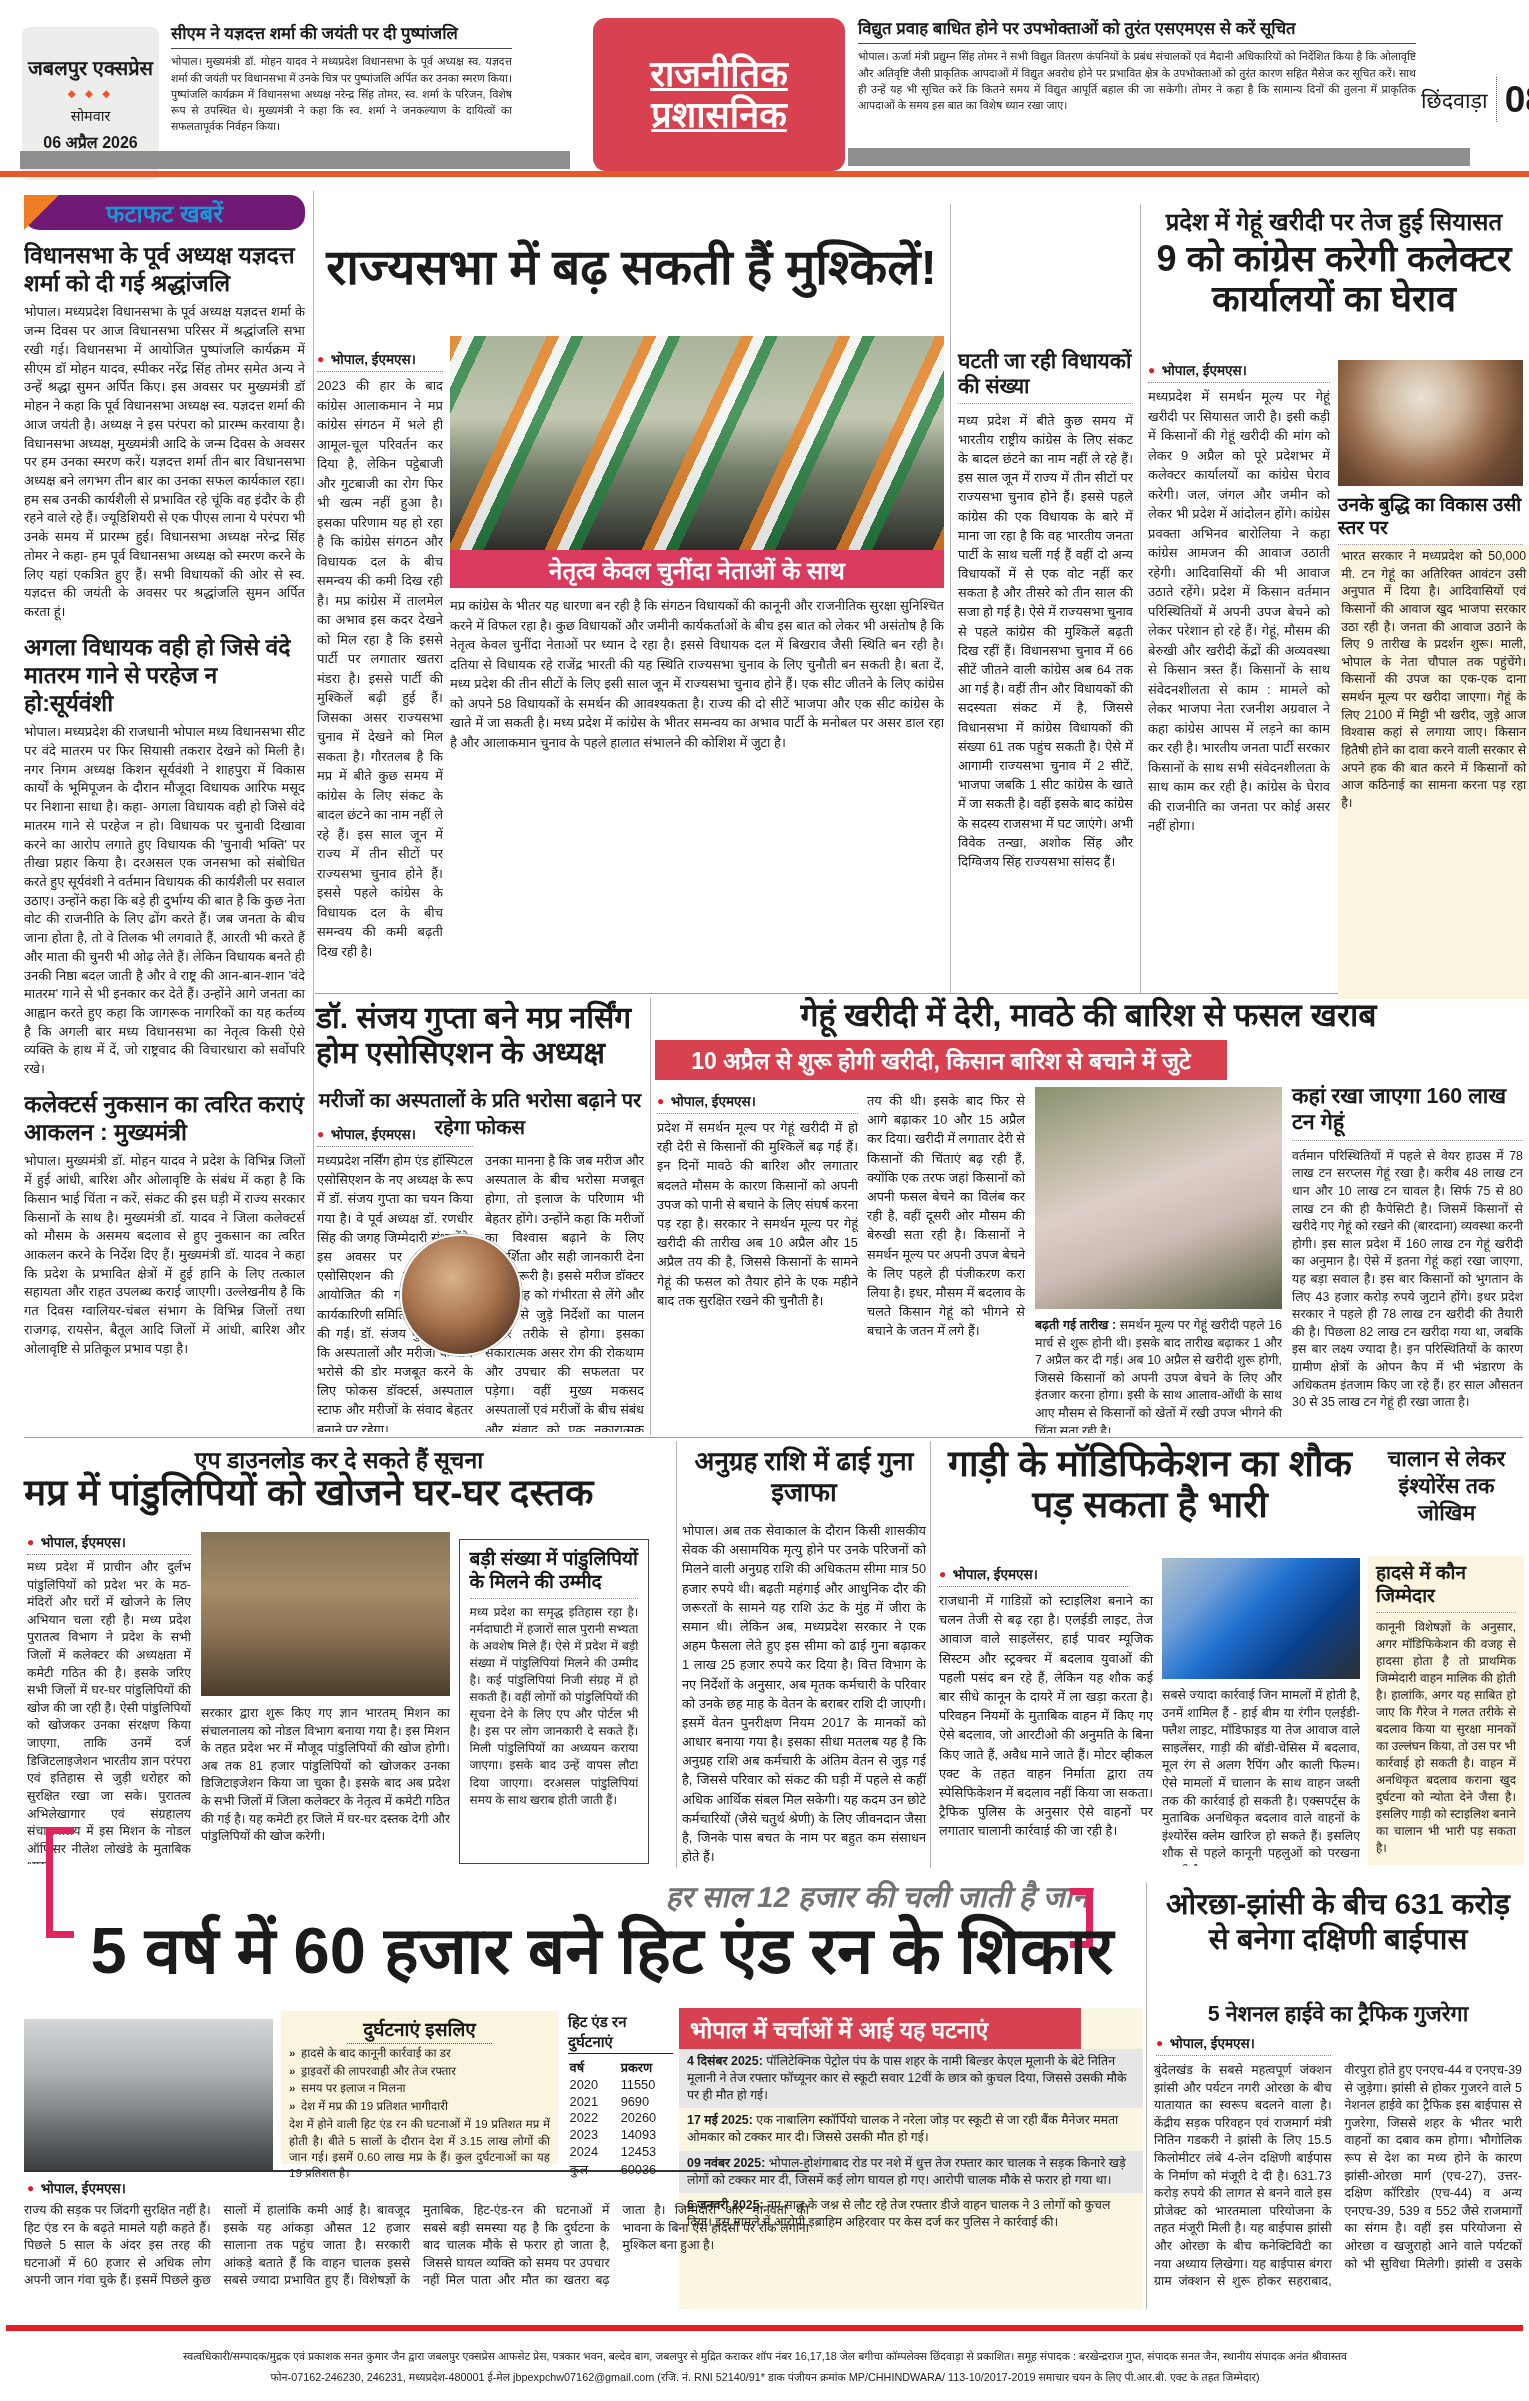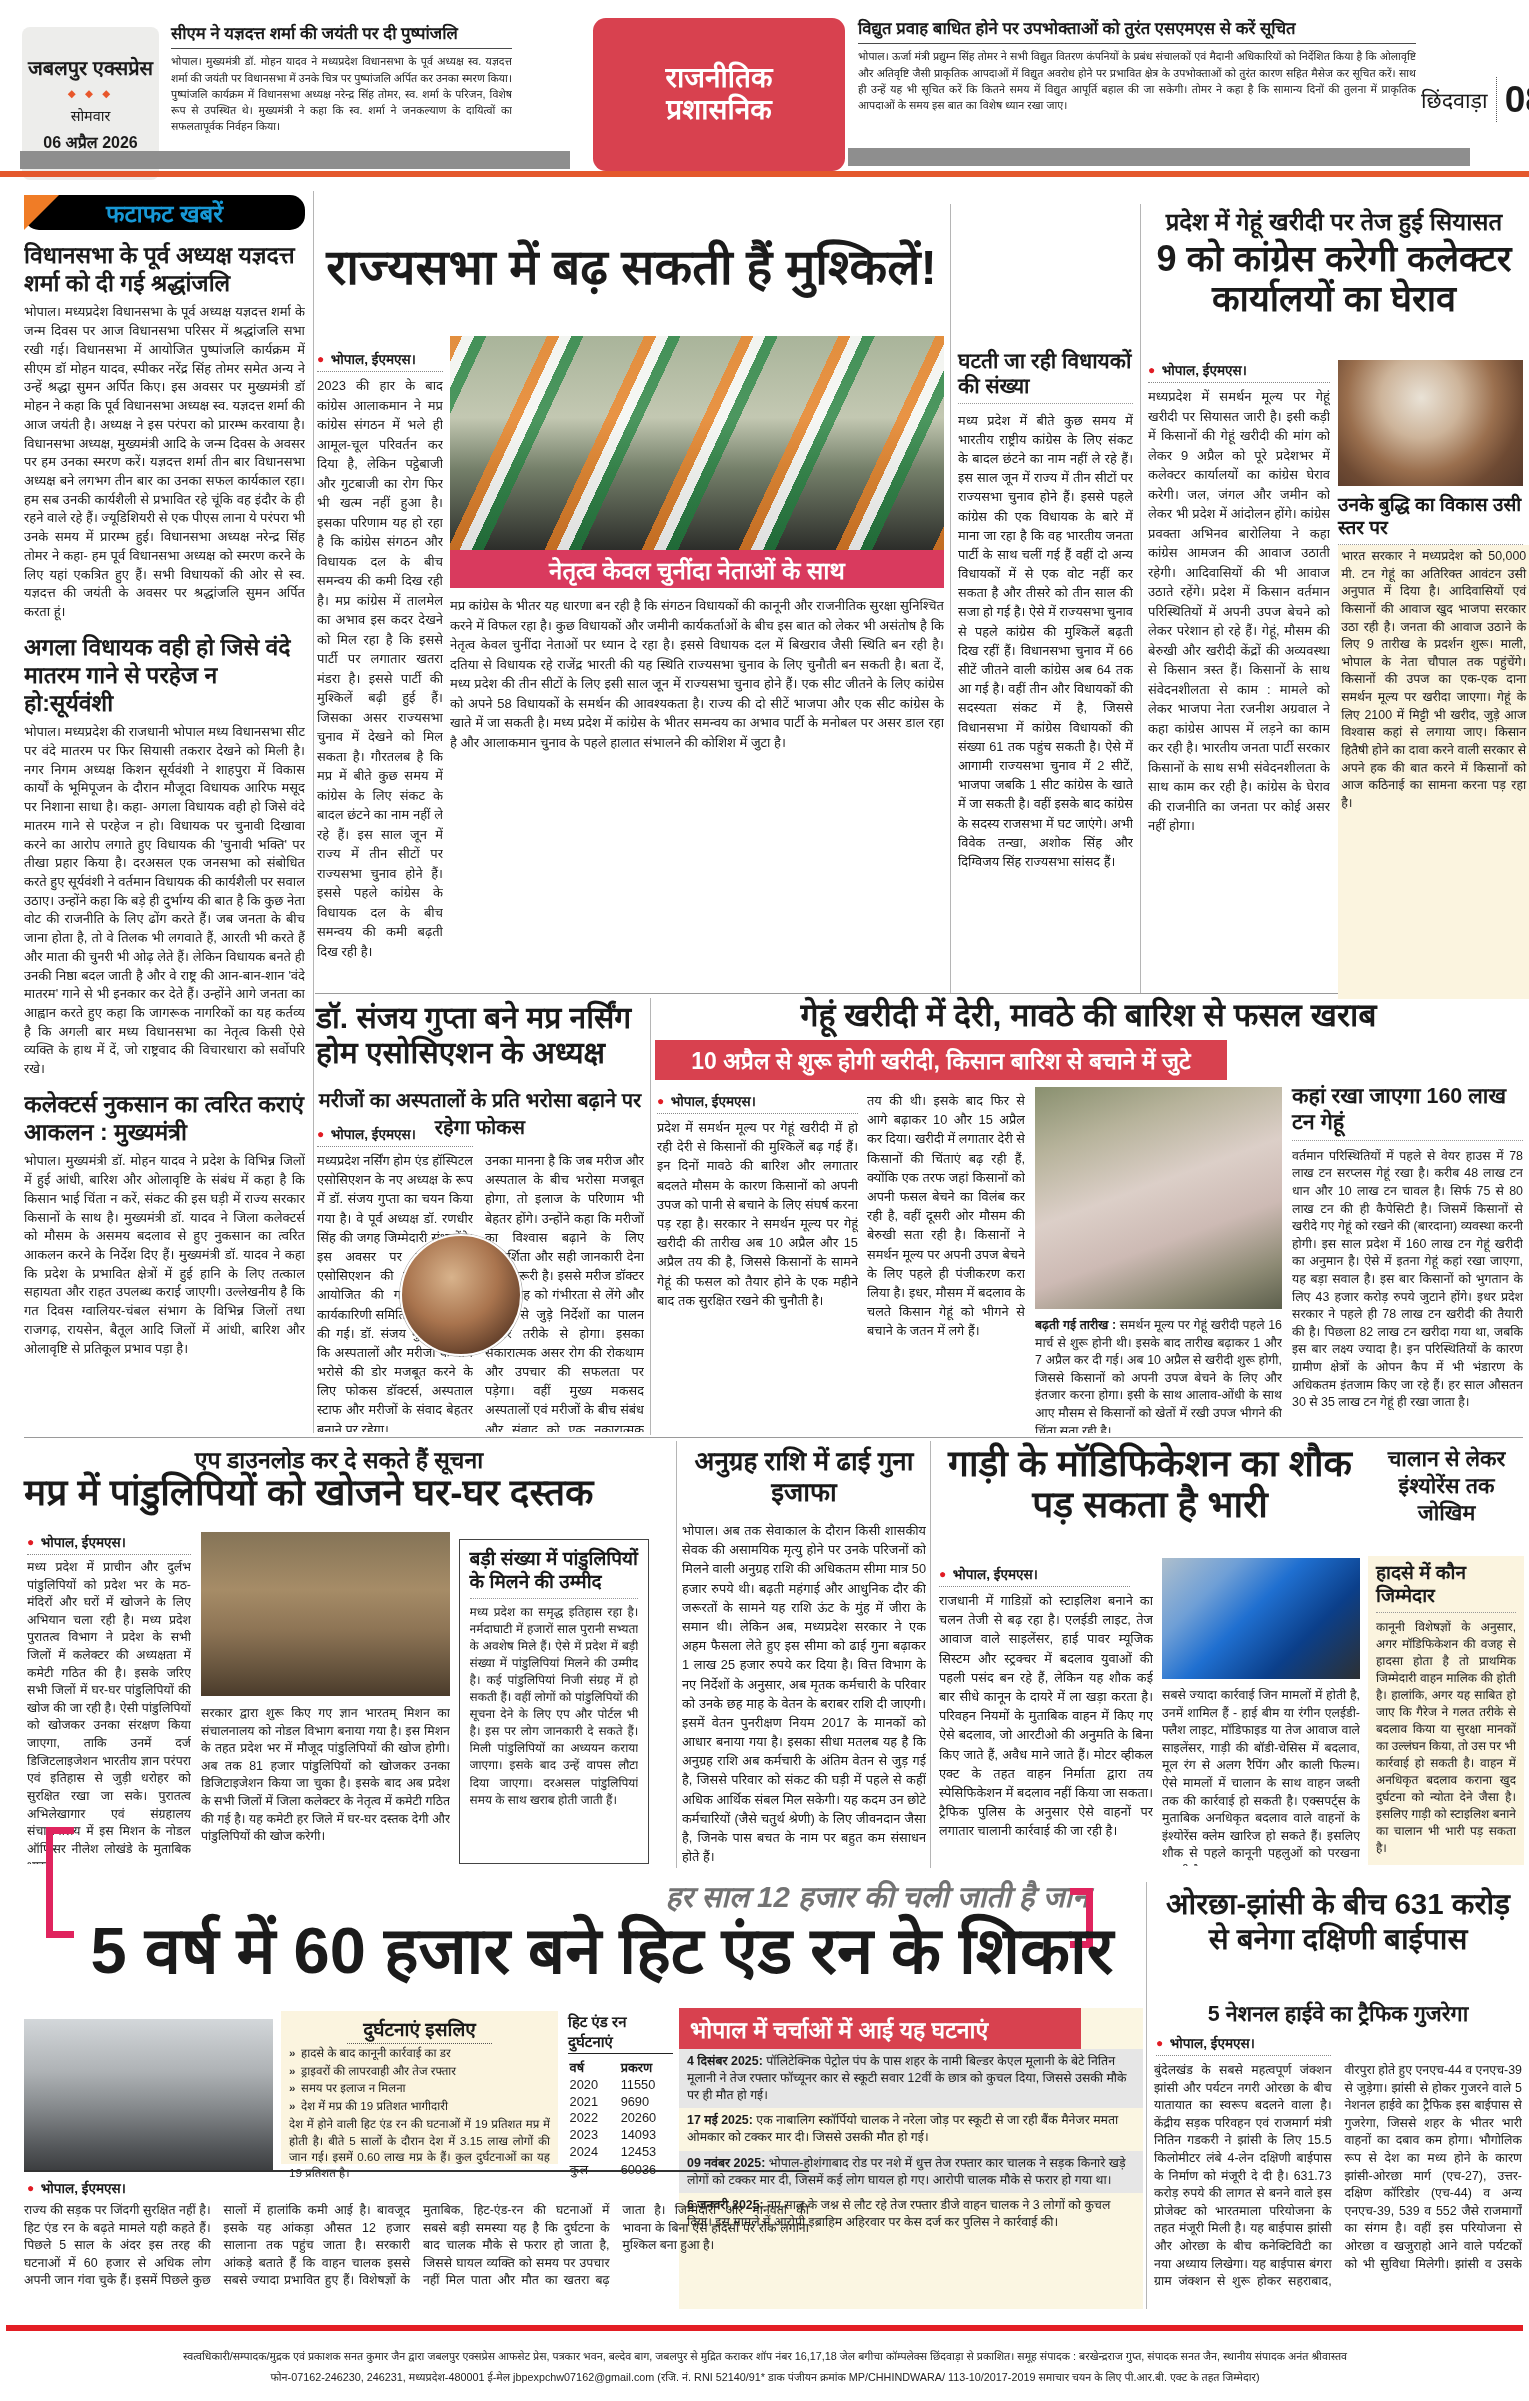--- a/index.html
+++ b/index.html
@@ -16,32 +16,32 @@
   .m-title{font-size:20px;font-weight:bold;white-space:nowrap;}
   .m-diamonds{color:#e8572b;font-size:10.4px;letter-spacing:3.2px;}
   .m-day{font-size:14.4px;}
   .m-date{font-size:16px;font-weight:bold;}
   .brief{line-height:1.5;}
   .brief-head{font-size:16.7px;font-weight:bold;border-bottom:1.6px solid #4a4a4a;padding-bottom:2.4px;margin-bottom:4px;}
   .brief-body{font-size:10.8px;}
   .graybar{background:#8e8e8e;height:18.3px;}
   .redbox{background:#d8414f;border-radius:12.8px;color:#fff;display:flex;flex-direction:column;
           align-items:center;justify-content:center;line-height:1.15;}
-  .redbox div{font-size:28px;font-weight:bold;}
+  .redbox div{font-size:36px;font-weight:bold;text-decoration:underline;}
   .region{display:flex;align-items:center;gap:8px;}
   .region-name{font-size:21.5px;}
   .region-sep{border-left:1.6px dotted #555;height:45px;}
   .region-num{font-size:37px;font-weight:bold;}
   .orange-rule{background:#e4582c;height:5.6px;left:0;top:171px;width:1530px;}
   
   .vdiv{width:0.8px;background:#b5b5b5;}
   .hdiv{height:0.8px;background:#9a9a9a;}
   
   .quick{left:24px;top:195px;width:281px;height:1241px;overflow:hidden;}
-  .quick-bar{position:relative;background:#000000;height:35px;display:flex;align-items:center;justify-content:center;border-radius:15px;}
+  .quick-bar{position:relative;background:#701a75;height:35px;display:flex;align-items:center;justify-content:center;border-radius:15px;}
   .quick-tri{position:absolute;left:0;top:0;width:0;height:0;border-top:35px solid #f07c26;border-right:35px solid transparent;}
   .quick-title{color:#1798d6;font-size:24px;font-weight:bold;}
   .q-head{font-size:23px;font-weight:bold;line-height:1.22;margin:11px 0 6.4px 0;}
   .q-body{font-size:13px;line-height:1.44;}
   
   .byline{display:flex;align-items:center;gap:6.4px;border-bottom:0.8px dotted #888;padding-bottom:3.2px;}
   .byline .dot{color:#e01c24;font-size:12px;}
   .byline .bl{font-weight:bold;font-size:13.6px;}
   
   .kicker-red{color:#c5212e;font-size:23px;font-weight:bold;border-bottom:0.8px dotted #999;padding-bottom:6.4px;}

